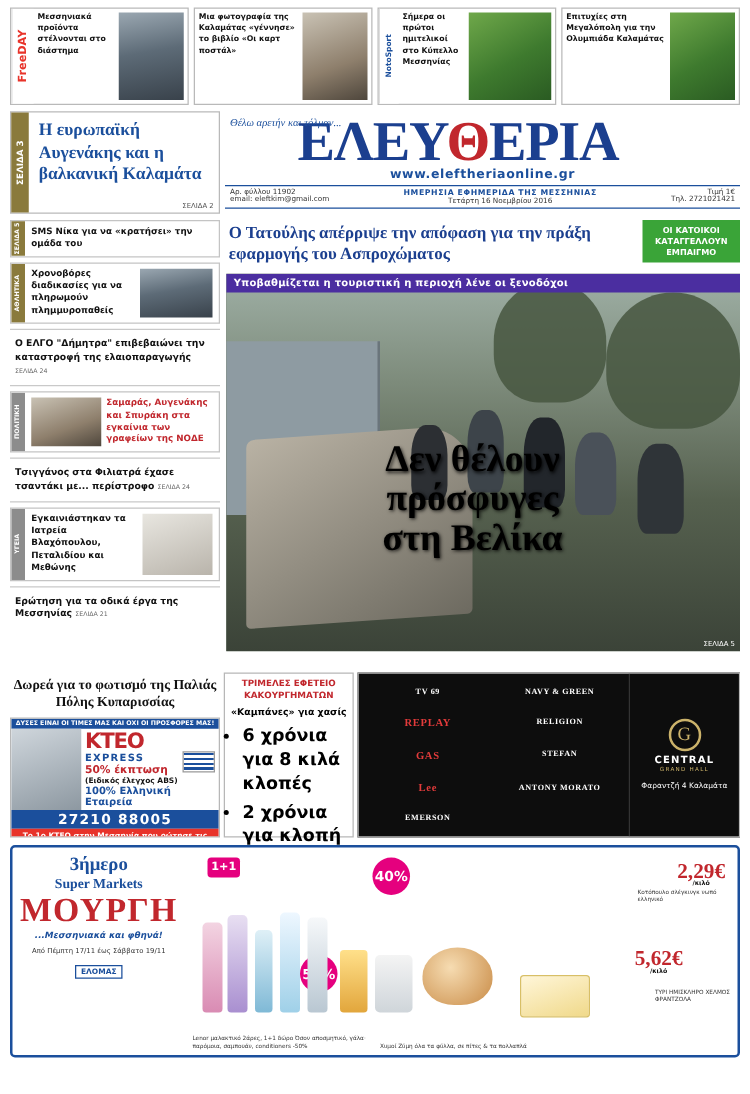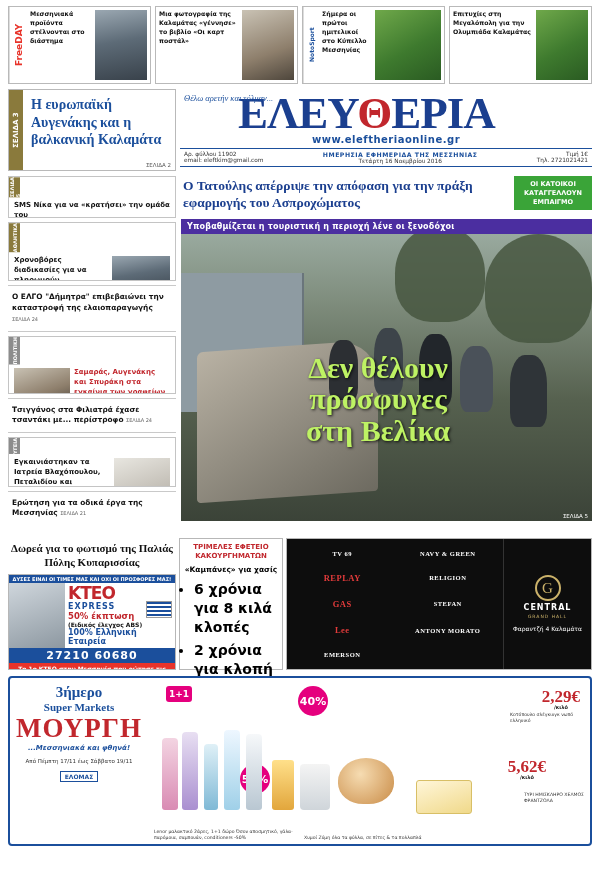--- a/index.html
+++ b/index.html
@@ -50,21 +50,21 @@
     color:#1b3f8f; letter-spacing:-1px; margin-left:58px; margin-top:2px;
   }
   .logo .theta { color:#c1272d; }
   .site { text-align:center; font-size:10px; font-weight:bold; color:#1b4f9c; margin-top:-2px; letter-spacing:0.5px; }
   .mh-meta { display:flex; justify-content:space-between; font-size:5.8px; color:#333; border-top:1px solid #1b4f9c; border-bottom:1px solid #1b4f9c; margin-top:3px; padding:2px 4px; }
   .mh-meta .c { font-weight:bold; color:#1b4f9c; font-size:6.2px; letter-spacing:0.5px;}
 
   
   .body { display:flex; gap:5px; margin-top:5px; height:345px; }
   .col-left { width:168px; display:flex; flex-direction:column; gap:4px; }
-  .brief { border:1px solid #c4c4c4; display:flex; overflow:hidden;flex-direction:column; }
+  .brief { border:1px solid #c4c4c4; display:flex; overflow:hidden; }
   .brief .tab { width:11px; background:#8a7a3c; color:#fff; font-size:5px; font-weight:bold;
     writing-mode:vertical-rl; transform:rotate(180deg); display:flex; align-items:center; justify-content:center; }
   .brief .tab.gray { background:#8c8c8c; }
   .brief .bbody { flex:1; padding:4px 5px; display:flex; gap:4px; }
   .brief .btxt { flex:1; font-size:7px; line-height:1.4; color:#111; font-weight:bold; }
   .plain { font-size:7.4px; line-height:1.45; color:#111; font-weight:bold; padding:2px 4px; }
   .plain .pgref { font-size:5px; color:#666; font-weight:normal; }
   .rule { border-top:1px solid #c9c9c9; }
 
   .col-main { flex:1; display:flex; flex-direction:column; }
@@ -81,21 +81,21 @@
     background:linear-gradient(150deg,#b9b2a4,#6d6a60); border-radius:6px 40px 4px 4px; transform:skewY(-4deg); }
   .photo-main .bus { position:absolute; left:0; top:18%; width:30%; height:46%; background:#8e9ba2; border-right:2px solid #6a757b;}
   .photo-main .tree { position:absolute; border-radius:50% 50% 40% 40%; background:#46563f; opacity:.85; }
   .photo-main .person { position:absolute; border-radius:40% 40% 20% 20%; }
   .caption-strip {
     position:absolute; left:0; right:0; top:0; background:#4b2ea0; color:#fff;
     font-size:8px; font-weight:bold; padding:3px 6px; letter-spacing:0.2px;
   }
   .bigtitle {
     position:absolute; left:0; right:17px; top:44%;
-    font-family:"Liberation Serif", serif; font-weight:bold; color:#bef264;
+    font-family:"Liberation Serif", serif; font-weight:bold; color:#000000;
     font-size:30px; line-height:1.05; text-align:center; text-shadow:1px 1px 3px rgba(0,0,0,.85);
   }
   .photo-pg { position:absolute; right:4px; bottom:2px; color:#fff; font-size:5.5px; }
 
   
   .midrow { display:flex; gap:3px; margin-top:17px; height:132px; }
   .mid-a { width:168px; display:flex; flex-direction:column; }
   .mid-a .hd { font-family:"Liberation Serif", serif; font-weight:bold; font-size:11px; color:#111; text-align:center; line-height:1.25; padding:4px 2px; }
   .ad-ktEO { flex:1; border:1px solid #b7b7b7; position:relative; background:#fff; overflow:hidden; }
   .ad-ktEO .topline { background:#1b4f9c; color:#fff; font-size:5px; font-weight:bold; text-align:center; padding:1px; }
@@ -312,21 +312,21 @@
           <div class="lpic"></div>
           <div class="rtxt">
             <div class="k">ΚΤΕΟ</div>
             <div class="ex">EXPRESS</div>
             <div class="o1">50% έκπτωση</div>
             <div class="o2">(Ειδικός έλεγχος ABS)</div>
             <div class="o3">100% Ελληνική Εταιρεία</div>
           </div>
         </div>
         <div class="flag"></div>
-        <div class="phone">27210 60680</div>
+        <div class="phone">27210 88005</div>
         <div class="foot">Το 1ο ΚΤΕΟ στην Μεσσηνία που ρώτησε τις τιμές</div>
       </div>
     </div>
 
     <div class="mid-b">
       <div class="t1">ΤΡΙΜΕΛΕΣ ΕΦΕΤΕΙΟ ΚΑΚΟΥΡΓΗΜΑΤΩΝ</div>
       <div class="t2">«Καμπάνες» για χασίς</div>
       <ul>
         <li>6 χρόνια για 8 κιλά κλοπές</li>
         <li>2 χρόνια για κλοπή σιδερών</li>

